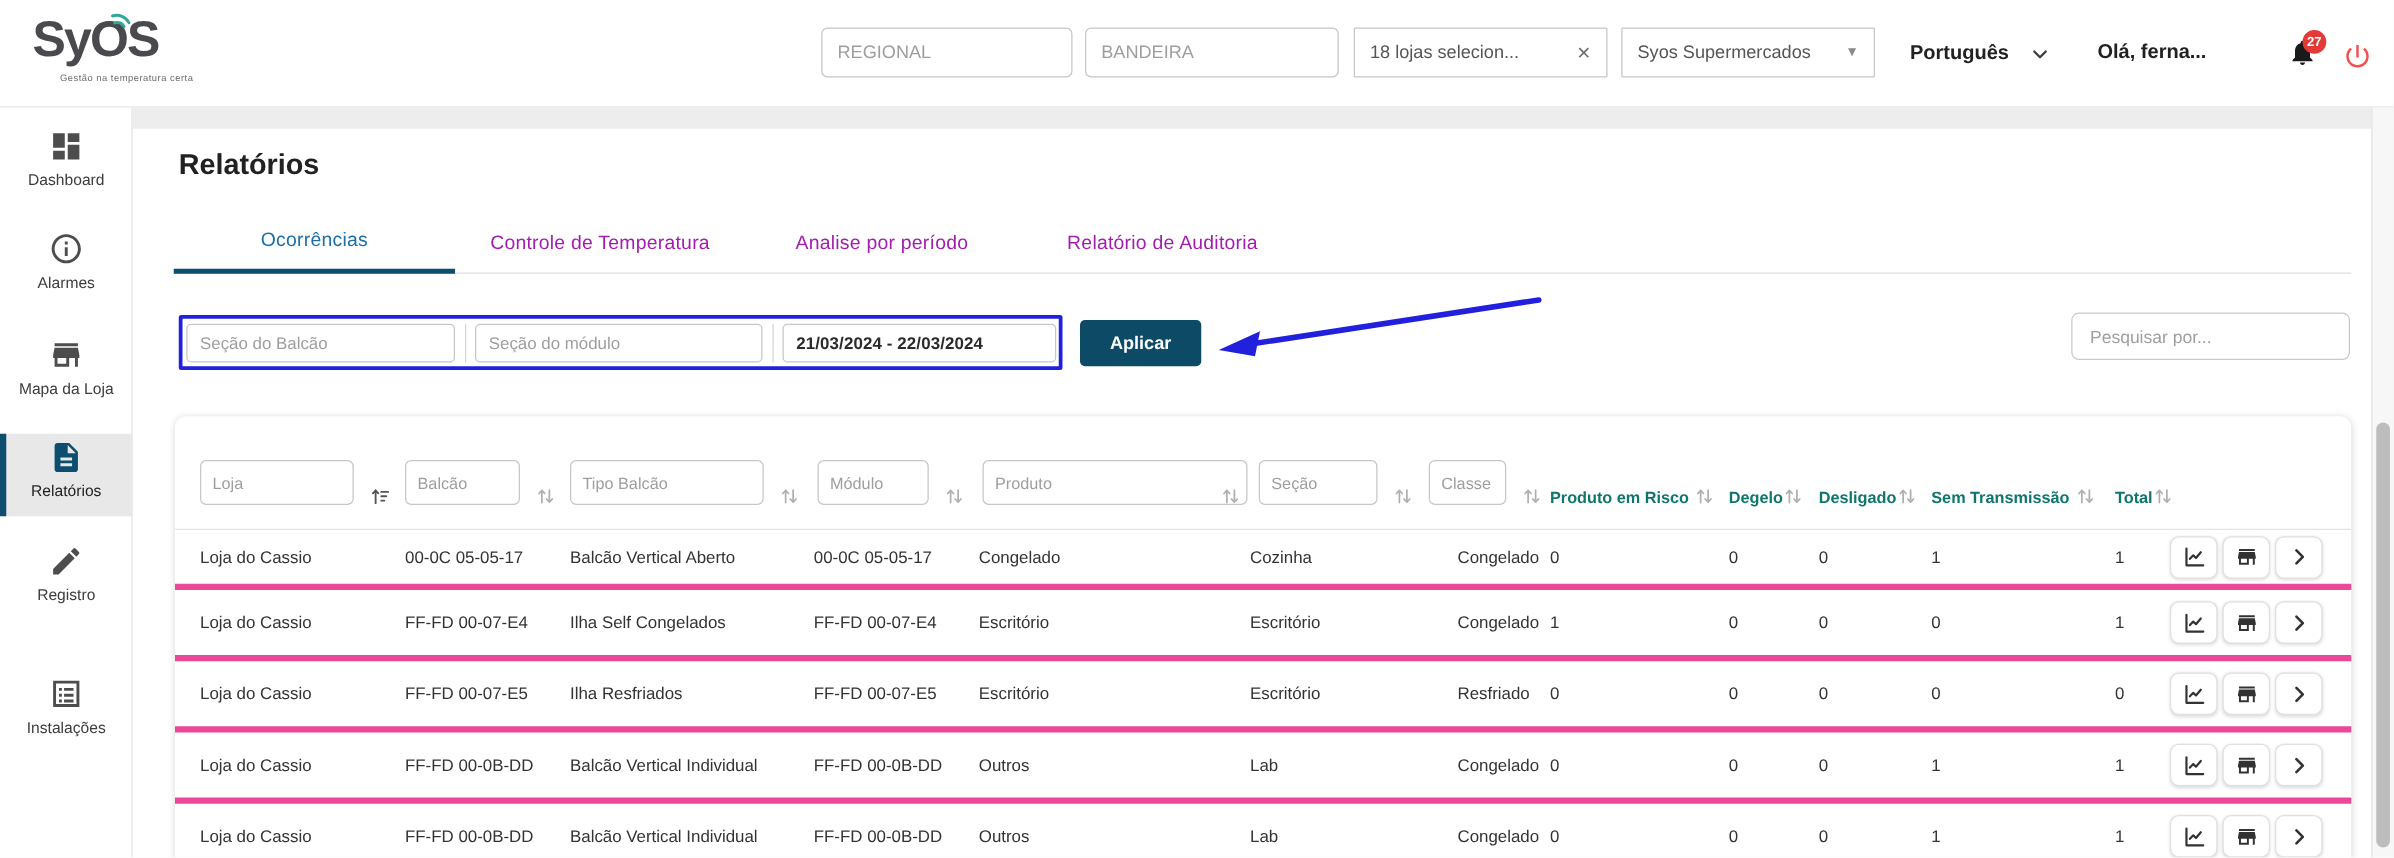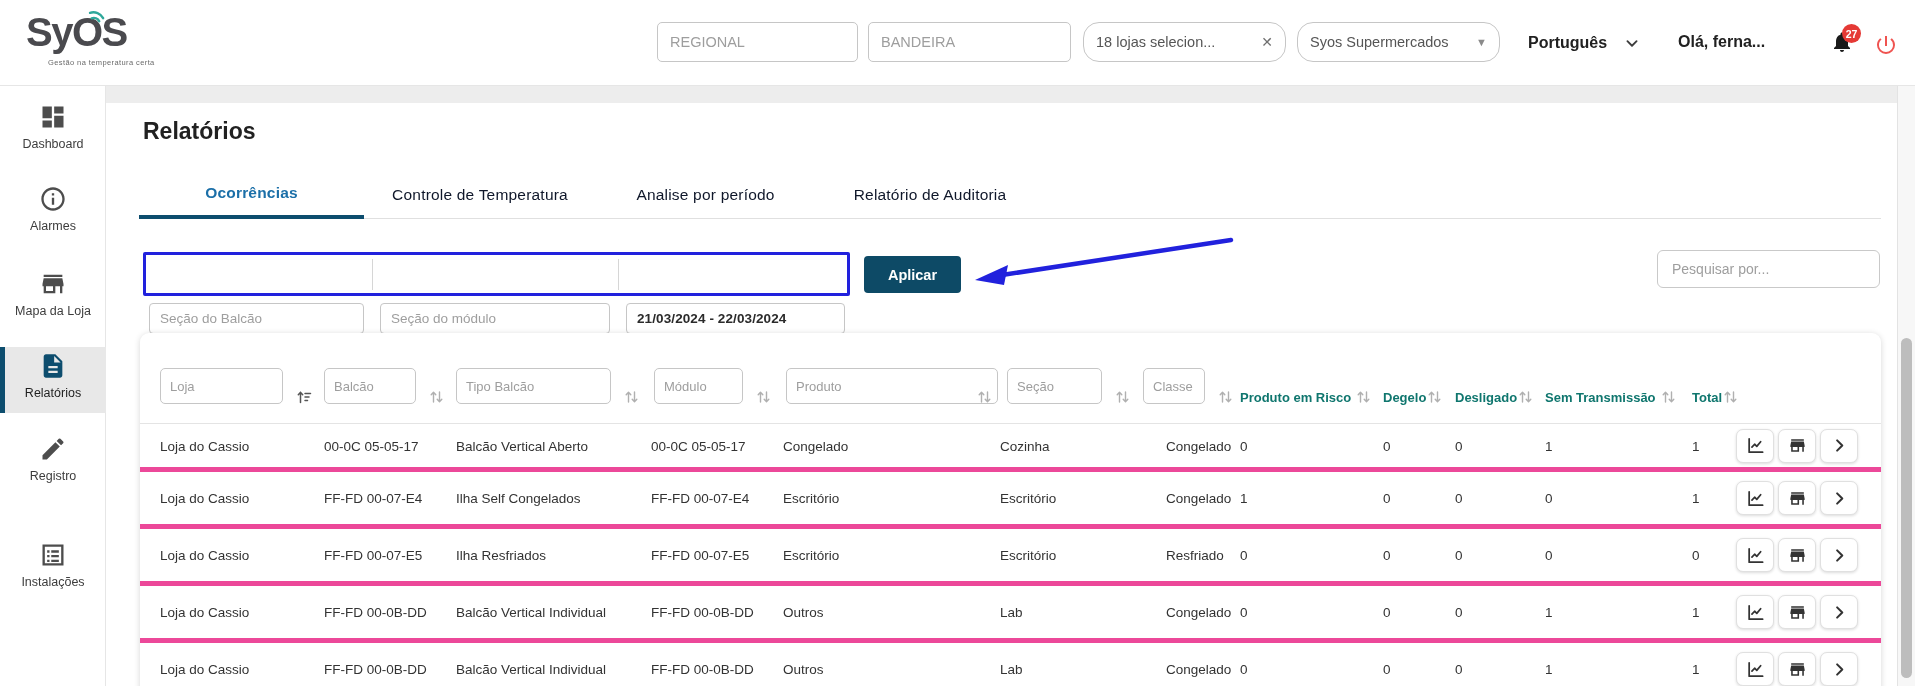--- a/index.html
+++ b/index.html
@@ -11,21 +11,21 @@
   .topbar { position:absolute; left:0; top:0; width:1915px; height:86px; background:#fff;
             border-bottom:1px solid #e6e6e6; z-index:5; }
   .logo-text { position:absolute; left:26px; top:10px; font-size:40px; font-weight:700;
                color:#4a4a4e; letter-spacing:-1.5px; }
   .logo-tagline { position:absolute; left:48px; top:58px; font-size:7.5px; color:#6b6b6b;
                   letter-spacing:.4px; }
   .logo-arcs { position:absolute; left:84px; top:2px; transform:rotate(14deg); }
   .hd-input { position:absolute; top:22px; height:40px; border:1px solid #c6c6c6; border-radius:5px;
               padding:0 12px; font-size:14.5px; color:#444; background:#fff; width:100%;
               font-family:"Liberation Sans", sans-serif; outline:none; }
-  .hd-select { position:absolute; top:22px; height:40px; border:1px solid #c6c6c6; border-radius:16px;
+  .hd-select { position:absolute; top:22px; height:40px; border:1px solid #c6c6c6; border-radius:1px;
                background:#fff; display:flex; align-items:center; justify-content:space-between;
                padding:0 12px; font-size:14.5px; color:#555; cursor:pointer; }
   input::placeholder { color:#9e9e9e; opacity:1; }
   .caret { font-size:11px; color:#8a8a8a; margin-left:8px; }
   .clear-x { font-size:14px; color:#6f6f6f; margin-left:8px; cursor:pointer; }
   .lang { position:absolute; left:1528px; top:32px; font-size:16px; font-weight:bold; color:#212121;
           display:flex; align-items:center; cursor:pointer; }
   .greeting { position:absolute; left:1678px; top:33px; font-size:16px; font-weight:bold; color:#212121; }
   .bell-wrap { position:absolute; left:1830px; top:30px; width:34px; height:32px; cursor:pointer; }
   .badge { position:absolute; left:12px; top:-6px; min-width:19px; height:19px; border-radius:10px;
@@ -42,28 +42,28 @@
   .side-active-bg { position:absolute; left:0; top:261px; width:106px; height:66px; background:#e8e8e8; }
   .side-active-bar { position:absolute; left:0; top:261px; width:5px; height:66px; background:#0d4d6e; }
 
   
   .main-panel { position:absolute; left:106px; top:103px; width:1791px; height:583px; background:#fff; }
   .page-title { position:absolute; left:143px; top:118px; font-size:23px; font-weight:700; color:#212121; }
 
   .tabs { position:absolute; left:139px; top:171px; width:1742px; height:48px;
           border-bottom:1px solid #e0e0e0; display:flex; }
   .tab { height:48px; display:flex; align-items:center; justify-content:center; font-size:15.5px;
-         color:#0f172a; cursor:pointer; letter-spacing:.2px; }
-  .tab.active { color:#1b6fa8; font-weight:bold; border-bottom:4px solid #0d4d6e; }
+         color:#a21caf; cursor:pointer; letter-spacing:.2px; }
+  .tab.active { color:#1b6fa8; font-weight:normal; border-bottom:4px solid #0d4d6e; }
 
   .annot-box { position:absolute; left:143px; top:252px; width:707px; height:44px;
                border:3px solid #2121dd; border-radius:2px; z-index:3; pointer-events:none; }
   .flt-input { position:absolute; top:259px; height:31px; border:1px solid #c6c6c6; border-radius:4px;
                padding:0 10px; font-size:13.5px; color:#333; outline:none;
-               font-family:"Liberation Sans", sans-serif;margin-top:44px; }
+               font-family:"Liberation Sans", sans-serif; }
   .flt-divider { position:absolute; top:259px; width:1px; height:31px; background:#d6d6d6; }
   .date-input { font-weight:bold; color:#2b2b2b; letter-spacing:.1px;padding-left:10px; }
   .apply-btn { position:absolute; left:864px; top:256px; width:97px; height:37px; background:#0d4a66;
                color:#fff; font-size:14.5px; font-weight:bold; border:none; border-radius:4px;
                cursor:pointer; font-family:"Liberation Sans", sans-serif; }
   .search-input { position:absolute; left:1657px; top:250px; width:223px; height:38px;
                   border:1px solid #c9c9c9; border-radius:6px; padding:0 14px; font-size:14px;
                   color:#4d7c0f; outline:none; font-family:"Liberation Sans", sans-serif; }
 
   

